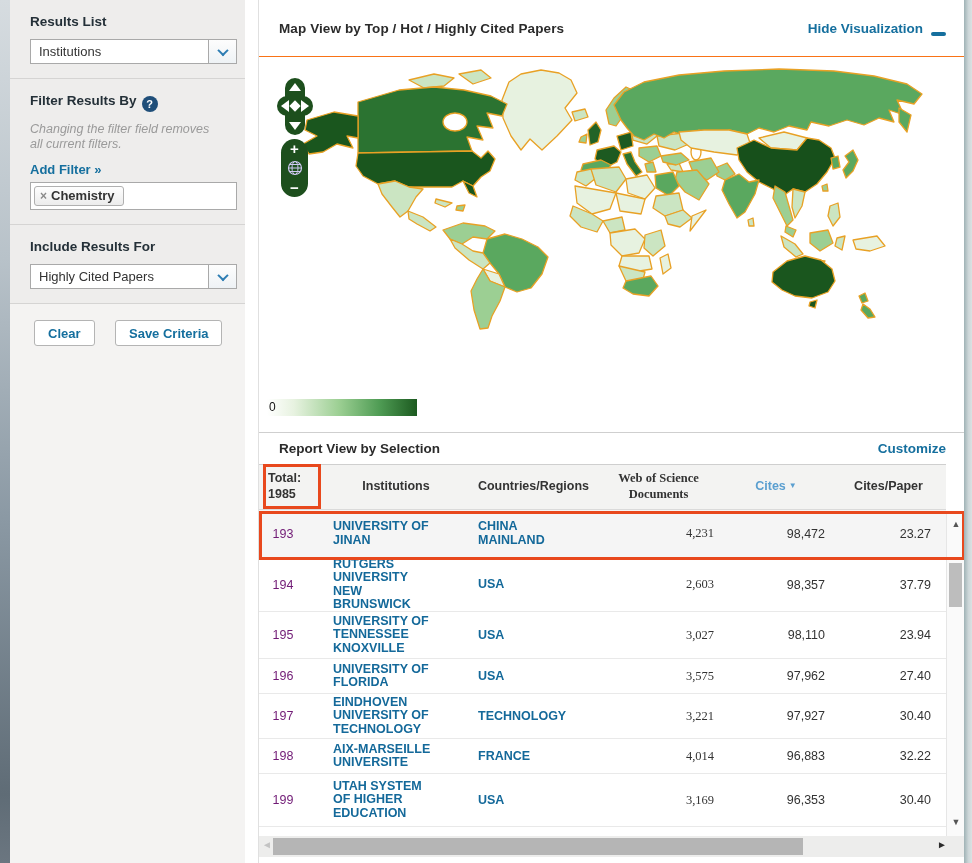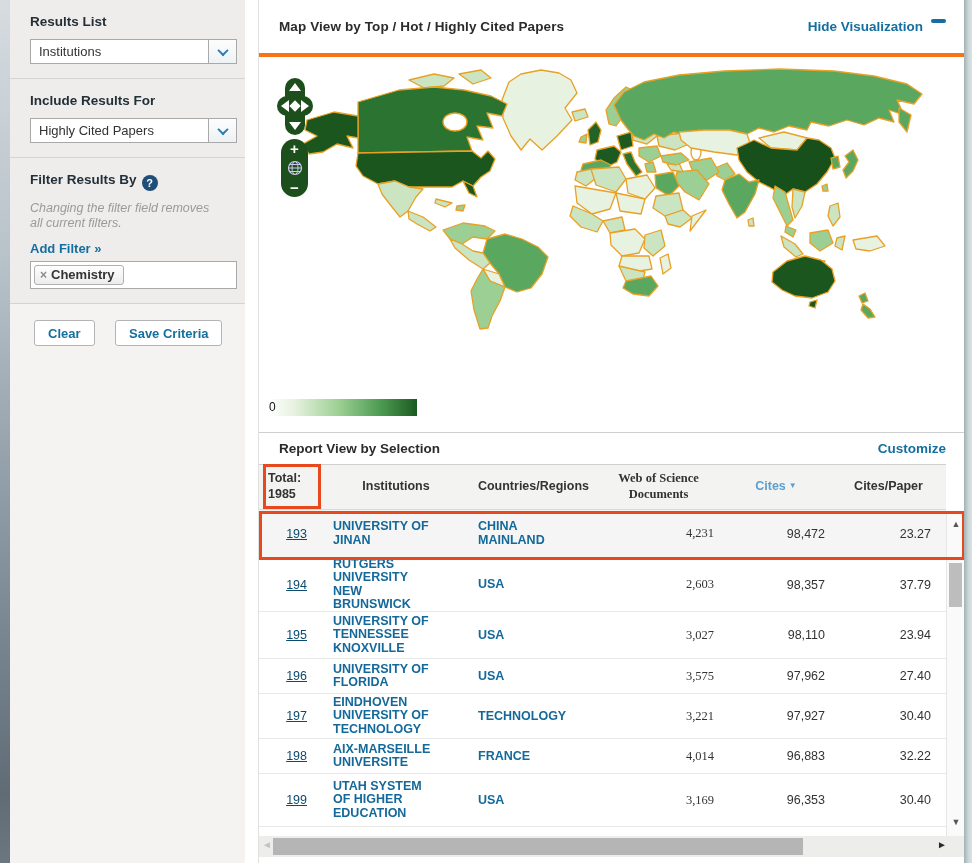--- a/index.html
+++ b/index.html
@@ -25,24 +25,24 @@
   .filter-box { width:207px; min-height:27px; background:#fff; border:1px solid #a9a9a9; padding:3px; }
   .chip { display:inline-flex; align-items:center; border:1px solid #b0b0b0; border-radius:3px;
     background:linear-gradient(#fefefe,#ececec); padding:1px 8px 2px 5px; font-size:13px; color:#333; font-weight:bold; }
   .chip .x { color:#8a8a8a; font-size:12px; font-weight:bold; margin-right:4px; cursor:pointer; }
   .sb-buttons { padding:16px 0 18px 24px; background:#eeedec00; }
   .sb-btn { height:26px; padding:0 13px; background:#fff; border:1px solid #b4b4b4; border-radius:3px;
     color:#156f9e; font-weight:bold; font-size:13px; font-family:"Liberation Sans",sans-serif; cursor:pointer; margin-right:16px; }
 
   
   .main { position:absolute; left:258px; top:0; width:706px; height:863px; background:#fff; border-left:1px solid #e0e0e0; }
-  .map-header { position:absolute; left:0; top:0; width:100%; height:57px; border-bottom:4px solid #f97316;
+  .map-header { position:absolute; left:0; top:0; width:100%; height:57px; border-bottom:1px solid #f97316;
     display:flex; align-items:center; justify-content:space-between; padding:0 18px 0 20px; }
   .map-title { font-size:13.5px; font-weight:bold; color:#2b2b2b; letter-spacing:.1px; }
-  .hide-link { font-size:13.5px; font-weight:bold; color:#156f9e; text-decoration:none; display:flex; align-items:flex-start; cursor:pointer; }
+  .hide-link { font-size:13.5px; font-weight:bold; color:#156f9e; text-decoration:none; display:flex; align-items:flex-end; cursor:pointer; }
   .dash-icon { display:inline-block; width:15px; height:4px; background:#156f9e; border-radius:2px; margin-left:8px; }
 
   .map-area { position:absolute; left:0; top:57px; width:706px; height:375px; background:#fff; overflow:hidden; }
   .world-svg { position:absolute; left:0; top:3px; }
 
   .pan-ctl { position:absolute; left:18px; top:21px; width:36px; height:57px; cursor:pointer; }
   .pan-v { position:absolute; left:8px; top:0; width:20px; height:57px; border-radius:10px; background:#1d4f1d; }
   .pan-h { position:absolute; left:0; top:18px; width:36px; height:20px; border-radius:10px; background:#1d4f1d; }
   .tri { position:absolute; width:0; height:0; }
   .tri-up    { left:12px; top:5px;  border-left:6px solid transparent; border-right:6px solid transparent; border-bottom:8px solid #fff; }
@@ -73,21 +73,21 @@
   .c-rank { width:62px; } .c-inst { width:150px; } .c-ctry { width:125px; } .c-docs { width:125px;font-family:Liberation Serif, serif; } .c-cites { width:110px; } .c-cpp { width:115px; }
   .th.c-rank { text-align:left; padding-left:9px; }
   .th.c-cites { color:#5b9fd0; white-space:nowrap; }
   .sort-arrow { font-size:8px; color:#5b9fd0; vertical-align:2px; margin-left:3px; }
   .th.c-cpp, .th.c-ctry { white-space:nowrap; }
 
   .rows { position:absolute; left:0; top:510px; width:687px; }
   .trow { display:flex; align-items:center; border-bottom:1px solid #e9e9e9; background:#fff; }
   .trow.shaded { background:#f5f5f5; }
   .td { font-size:12.5px; }
-  .td.c-rank { text-align:right; padding-right:14px; color:#0c4a6e;text-decoration:underline; }
+  .td.c-rank { text-align:center; padding-right:14px; color:#701a75; }
   .td.c-inst a, .td.c-ctry a { color:#14699a; font-weight:bold; text-decoration:none; line-height:1.06; display:inline-block; cursor:pointer; }
   .td.c-inst { padding-left:12px; } .td.c-inst a { max-width:106px; }
   .td.c-ctry { padding-left:7px; } .td.c-ctry a { max-width:100px; }
   .td.c-docs, .td.c-cites, .td.c-cpp { text-align:right; color:#333; }
   .td.c-docs { padding-right:7px; } .td.c-cites { padding-right:6px; } .td.c-cpp { padding-right:15px; }
   .h48{min-height:48px;} .h53{min-height:53px;} .h47{min-height:47px;} .h35{min-height:35px;} .h45{min-height:45px;} .h40{min-height:40px;}
 
   
   .vscroll { position:absolute; left:687px; top:511px; width:18px; height:325px; background:#fafafa; border-left:1px solid #e6e6e6; }
   .vs-up, .vs-down { position:absolute; left:0; width:18px; text-align:center; font-size:9px; color:#555; cursor:pointer; }
@@ -119,38 +119,38 @@
       <div class="sb-title">Results List</div>
       <div class="dropdown">
         <span class="dd-value">Institutions</span>
         <span class="dd-btn">
             <i class="chev"></i>
           </span>
       </div>
     </section>
 
     <section class="sb-section">
-      <div class="sb-title">Include Results For</div>
-      <div class="dropdown">
-        <span class="dd-value">Highly Cited Papers</span>
-        <span class="dd-btn">
-            <i class="chev"></i>
-          </span>
-      </div>
-    </section>
-
-    <section class="sb-section">
       <div class="sb-title"><span>Filter Results By</span><span class="help-badge">?</span></div>
       <p class="sb-note">Changing the filter field removes all current filters.</p>
       <a class="add-filter">Add Filter »</a>
       <div class="filter-box">
         <span class="chip">
           <span class="x">×</span>
           <span>Chemistry</span>
         </span>
+      </div>
+    </section>
+
+    <section class="sb-section">
+      <div class="sb-title">Include Results For</div>
+      <div class="dropdown">
+        <span class="dd-value">Highly Cited Papers</span>
+        <span class="dd-btn">
+            <i class="chev"></i>
+          </span>
       </div>
     </section>
 
     <div class="sb-buttons">
       <button class="sb-btn">Clear</button>
       <button class="sb-btn">Save Criteria</button>
     </div>
   </aside>
 
   <main class="main">

